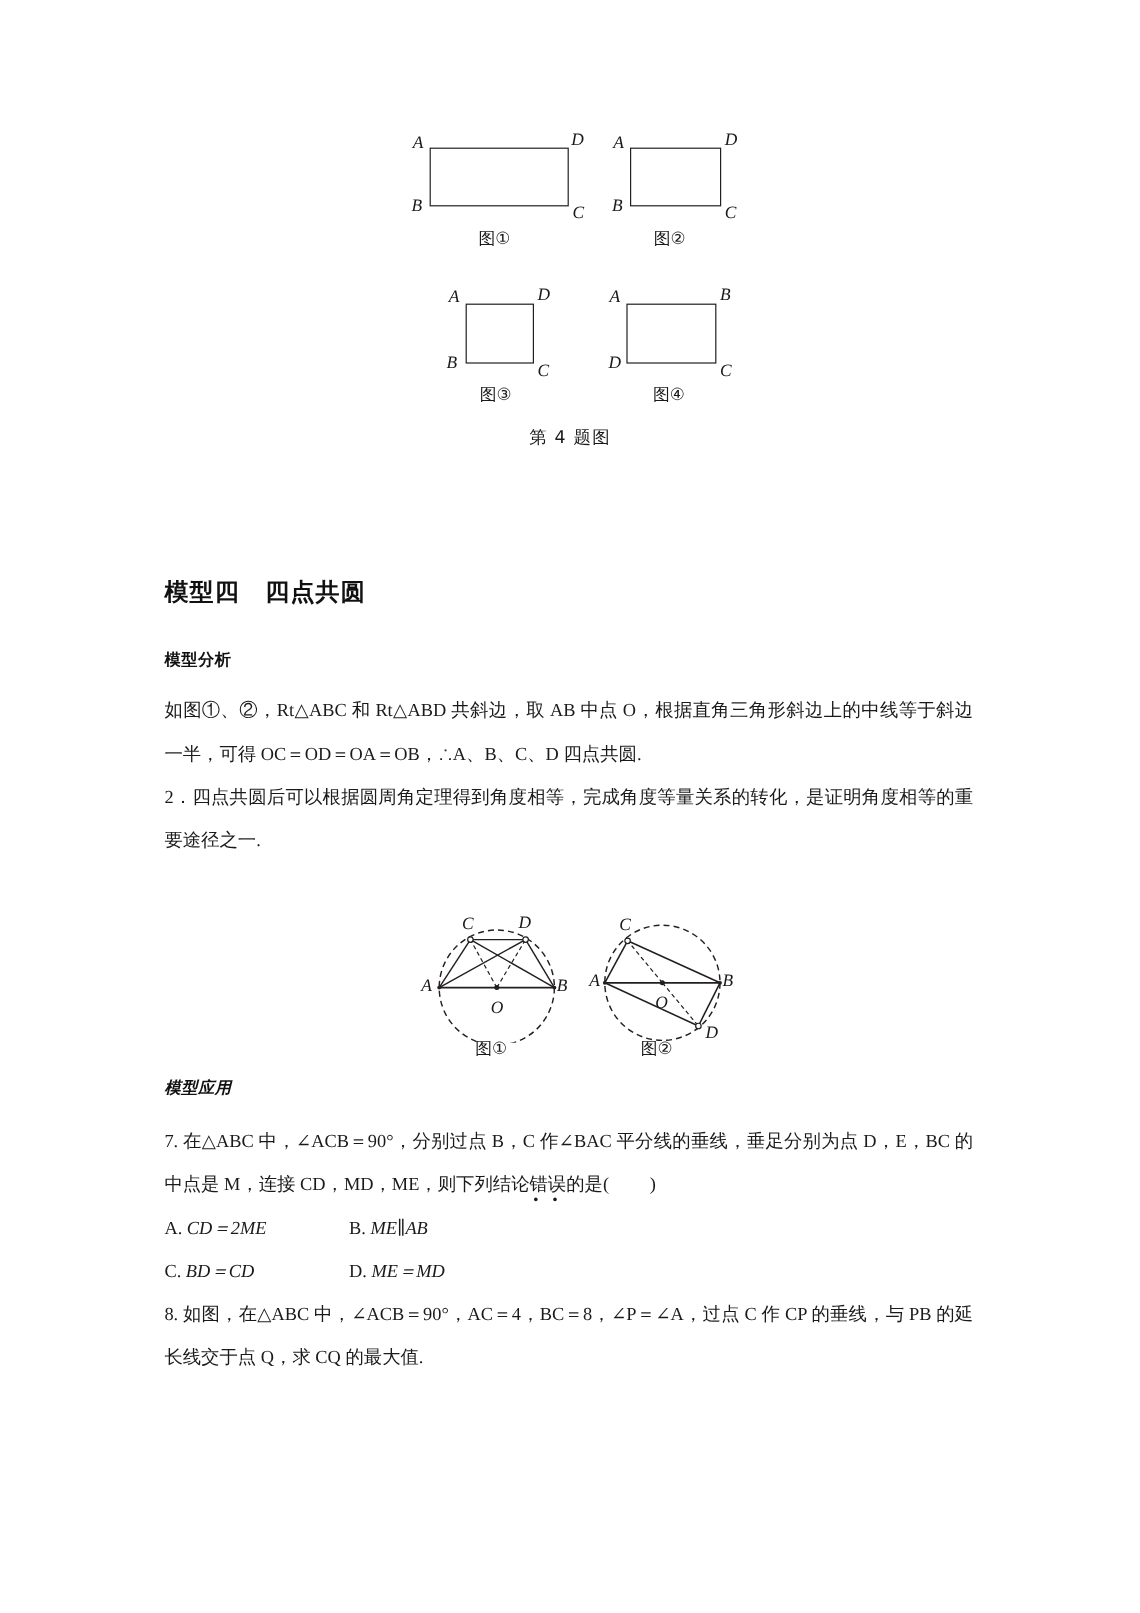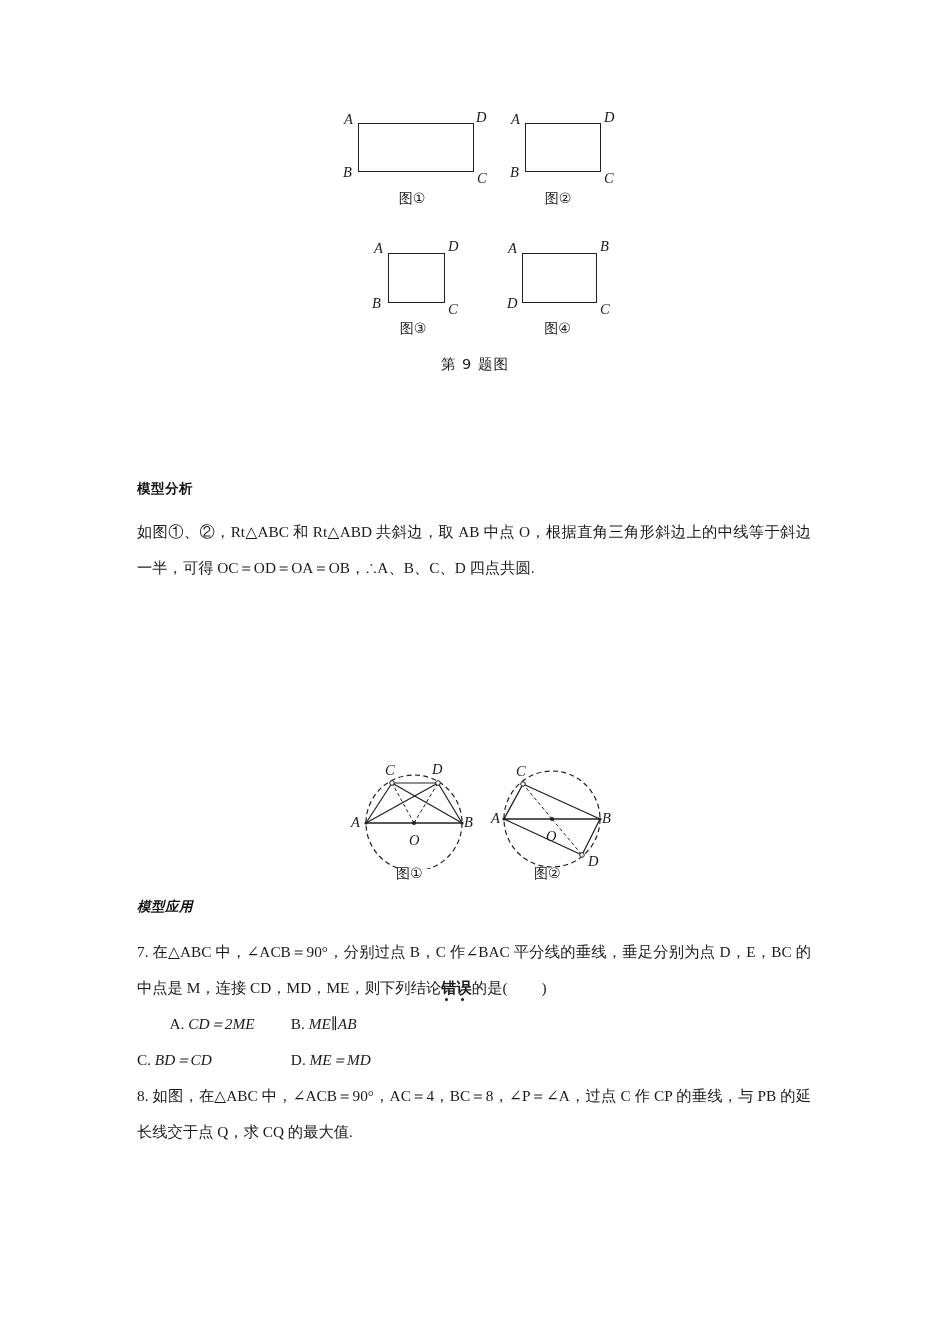--- a/index.html
+++ b/index.html
@@ -100,27 +100,26 @@
   }
   .it { font-style: italic; }
 
   .opts {
     font-size: 15.3px;
     line-height: 36px;
   }
   .opts .opt {
     display: inline-block;
   }
-  .opt-a { width: 150px; text-align: center; }
+  .opt-a { width: 150px; }
   .opt-c { width: 150px; }
 
   
   .emph {
     position: relative;
-    font-weight: bold;
   }
   .emph::after {
     content: "";
     position: absolute;
     left: 4px;
     bottom: -5px;
     width: 3px; height: 3px;
     border-radius: 50%;
     background: #1a1a1a;
     box-shadow: 16px 0 0 0 #1a1a1a;
@@ -179,29 +178,31 @@
 
     <div class="fig-cell" style="position:absolute; left:500px; top:130px; width:135px; height:115px;">
       <div class="rect-shape" style="left:22px; top:28px; width:75px; height:50px;"></div>
       <span class="vlabel" style="left:8px; top:16px;">A</span>
       <span class="vlabel" style="left:100px; top:14px;">B</span>
       <span class="vlabel" style="left:7px; top:71px;">D</span>
       <span class="vlabel" style="left:100px; top:77px;">C</span>
       <div class="fig-caption" style="top:95px; left:-10px;">图④</div>
     </div>
 
-    <div class="block-caption" style="top:260px;">第 9 题图</div>
+    <div class="block-caption" style="top:260px;">第 4 题图</div>
   </div>
 
   <div class="content">
 
+    <h2 class="model-title">模型四　四点共圆</h2>
 
     <h3 class="sub-title">模型分析</h3>
 
     <p class="para">如图①、②，Rt△ABC 和 Rt△ABD 共斜边，取 AB 中点 O，根据直角三角形斜边上的中线等于斜边一半，可得 OC＝OD＝OA＝OB，∴A、B、C、D 四点共圆.</p>
+    <p class="para">2．四点共圆后可以根据圆周角定理得到角度相等，完成角度等量关系的转化，是证明角度相等的重要途径之一.</p>
   </div>
 
   <div class="circ-block">
 
     <svg class="circ-svg" style="left:352px; top:4px;" width="130" height="108" viewBox="0 0 130 108">
 
       <circle cx="62" cy="62" r="48" fill="none" stroke="#231f20" stroke-width="1.2" stroke-dasharray="5,3.4"></circle>
 
       <line x1="14" y1="62" x2="110" y2="62" stroke="#231f20" stroke-width="1.4"></line>
 

